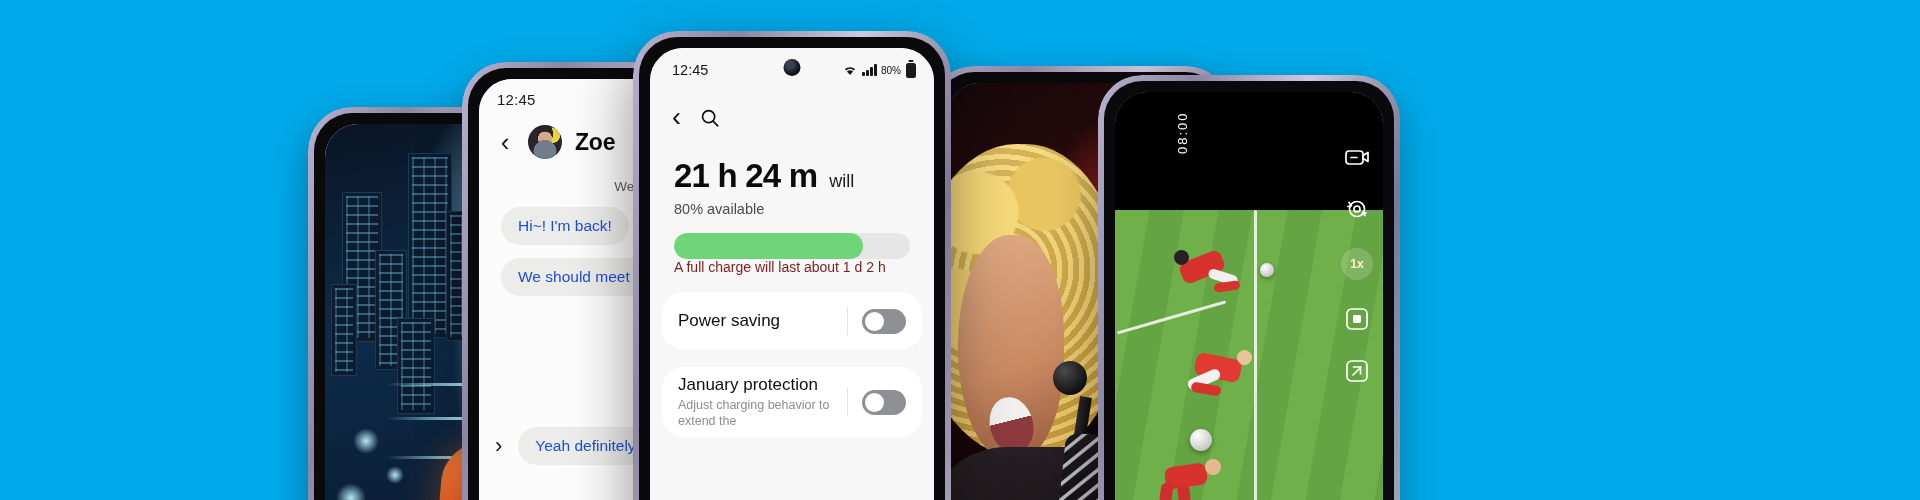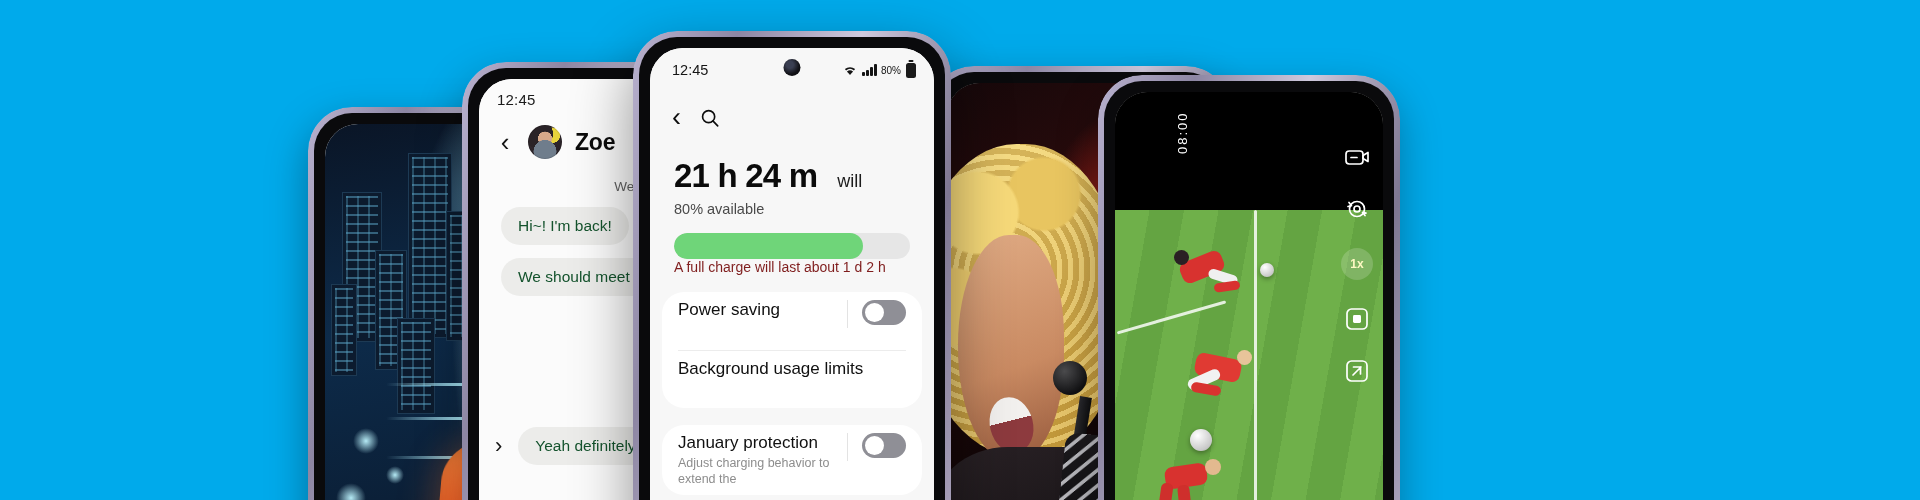--- a/index.html
+++ b/index.html
@@ -129,21 +129,21 @@
     flex: 0 0 auto;
   }
   .msg-name{ font-size:23px; font-weight:700; color:#0c0c0c; letter-spacing:-.2px;}
   .msg-chev{ font-size:16px; color:#1d1d1d; margin-left:2px; }
   .msg-date{
     text-align:right; padding: 10px 14px 0 0;
     font-size: 13.5px; color:#5f5f5f;
   }
   .bubble{
     display:inline-block;
-    background:#ececea; color:#14532d;
+    background:#ececea; color:#1d4ed8;
     border-radius: 20px;
     padding: 10px 17px;
     font-size: 15.5px;
     white-space: nowrap;
   }
   .msg-row{ padding: 13px 0 0 22px; }
   .msg-row.withchev{ display:flex; align-items:center; gap:16px; padding-left:16px; }
   .msg-chev-right{ font-size:22px; color:#141414; font-weight:300; }
 
   
@@ -185,41 +185,41 @@
   .bat-header{
     display:flex; align-items:center; gap:18px;
     padding: 16px 18px 6px 22px;
   }
   .bat-back{ font-size:27px; font-weight:300; color:#0d0d0d; line-height:1; }
   .bat-title{ font-size:25px; font-weight:700; color:#0b0b0b; letter-spacing:-.3px; flex:1; }
   .bat-search{ width:22px; height:22px; }
   .bat-body{ padding: 20px 24px 0 24px; }
   .bat-big{
     font-size: 33px; font-weight: 800; color:#0b0b0b; letter-spacing:-.8px;
-    display:flex; align-items:baseline; gap:20px;
+    display:flex; align-items:baseline; gap:12px;
   }
   .bat-big .suffix{ font-size:18px; font-weight:400; color:#1c1c1c; letter-spacing:0; }
   .bat-avail{ font-size:14.5px; color:#4a4a4a; margin-top:6px; }
   .bat-bar{
     margin-top: 16px; height: 26px; border-radius: 13px;
     background:#e6e6e6; overflow:hidden;
   }
   .bat-bar span{
     display:block; height:100%; border-radius:13px;
     background:#6fd579;
   }
   .bat-note{ font-size:14px; color:#7f1d1d; }
 
   .card{
     margin: 17px 12px 0 12px;
     background:#fff; border-radius:22px;
     padding: 0 16px;
   }
   .row{
-    display:flex; align-items:flex-start; min-height:58px;
+    display:flex; align-items:center; min-height:58px;
     padding: 8px 0;
   }
   .row + .row{ border-top:1px solid #ececec; }
   .row .txt{ flex:1; }
   .row .label{ font-size:17px; color:#101010; }
   .row .sub{ font-size:12.5px; color:#8d8d8d; margin-top:3px; line-height:1.25; }
   .divider-v{ width:1px; height:28px; background:#e3e3e3; margin-right:14px; }
   .toggle{
     width:44px; height:25px; border-radius:13px; background:#8f8f96;
     position:relative; flex:0 0 auto;
@@ -488,25 +488,20 @@
             <div class="bat-note">A full charge will last about 1 d 2 h</div>
           </div>
 
           <div class="card">
             <div class="row">
               <div class="txt">
                 <div class="label">Power saving</div>
               </div>
               <div class="divider-v"></div>
               <div class="toggle"></div>
-            </div>
-            <div class="row">
-              <div class="txt">
-                <div class="label">Background usage limits</div>
-              </div>
             </div>
           </div>
 
           <div class="card">
             <div class="row">
               <div class="txt">
                 <div class="label">January protection</div>
                 <div class="sub">Adjust charging behavior to extend the</div>
               </div>
               <div class="divider-v"></div>

